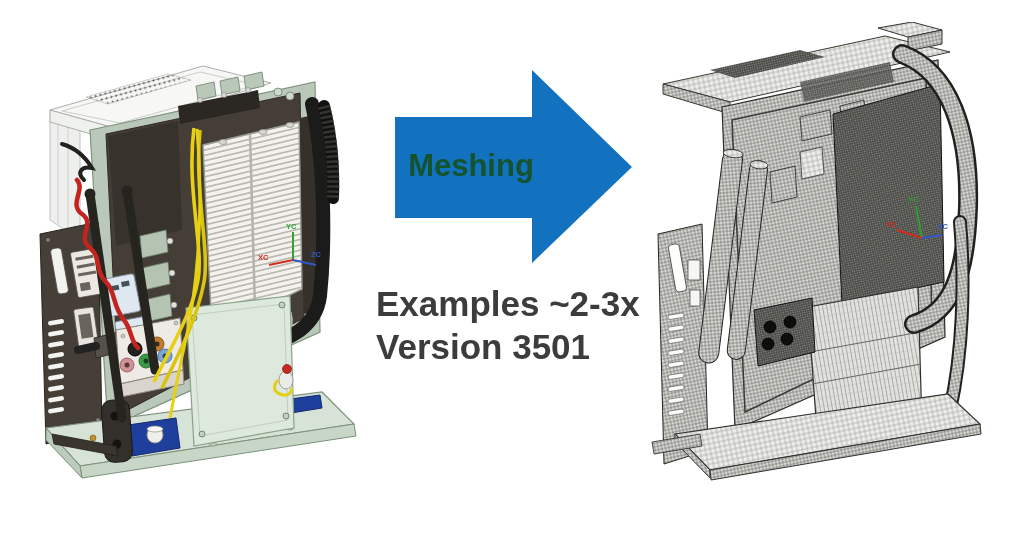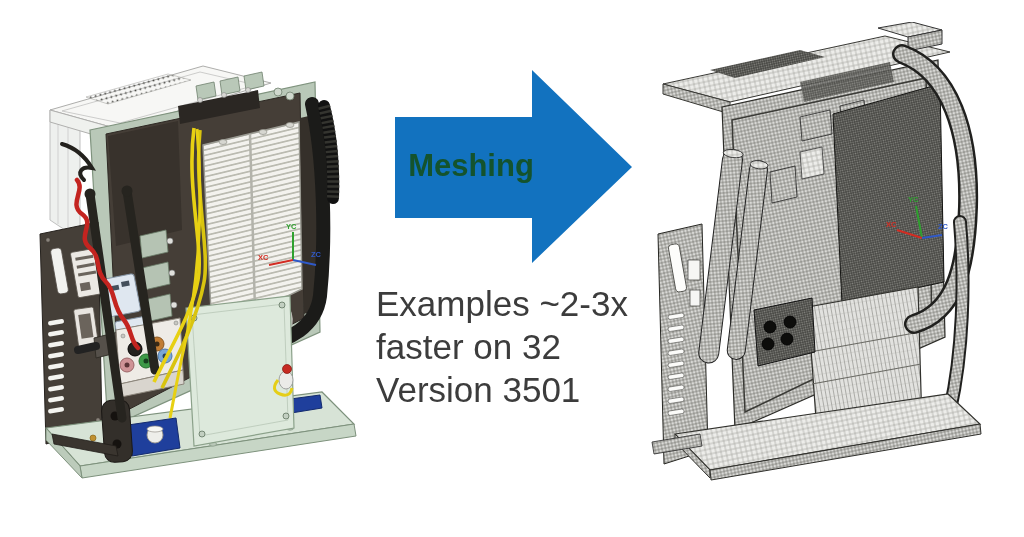--- a/index.html
+++ b/index.html
@@ -7,21 +7,21 @@
        font-family:"Liberation Sans",sans-serif;}
   .slide{position:absolute;inset:0;background:#ffffff;}
   .fig{position:absolute;}
   #fig-left{left:28px;top:8px;width:335px;height:505px;}
   #fig-right{left:650px;top:22px;width:360px;height:470px;}
   #arrow-wrap{position:absolute;left:393px;top:62px;width:245px;height:210px;}
   #arrow-wrap svg{position:absolute;inset:0;}
   #arrow-label{position:absolute;left:10px;top:86px;width:136px;text-align:center;
       font-size:31px;font-weight:bold;color:#14532d;letter-spacing:0px;}
   #caption{position:absolute;left:376px;top:282px;width:300px;
-      font-size:35px;line-height:43px;color:#3c3c3c;font-weight:400;}
+      font-size:35px;line-height:43px;color:#3c3c3c;font-weight:700;}
   .cap-line{white-space:nowrap;}
   text.triad{font-size:7.5px;font-weight:bold;font-family:"Liberation Sans",sans-serif;}
 </style>
 </head>
 <body>
 
 <div class="slide">
 
   <svg id="fig-left" class="fig" viewBox="0 0 335 505">
     <defs>
@@ -221,21 +221,20 @@
 
   <div id="arrow-wrap">
     <svg viewBox="0 0 245 210" width="245" height="210">
       <polygon points="2,55 139,55 139,8 239,105 139,201 139,156 2,156" fill="#1272BF"></polygon>
     </svg>
     <div id="arrow-label">Meshing</div>
   </div>
 
   <div id="caption">
     <div class="cap-line">Examples ~2-3x</div>
-    <div class="cap-line">faster on 32</div>
     <div class="cap-line">Version 3501</div>
   </div>
 
   <svg id="fig-right" class="fig" viewBox="0 0 360 470">
     <defs>
       <pattern id="mg1" width="5" height="5" patternUnits="userSpaceOnUse" patternTransform="rotate(-12)">
         <rect width="5" height="5" fill="#ededea"></rect>
         <rect width="5" height="5" fill="none" stroke="#8c8c86" stroke-width="0.5"></rect>
       </pattern>
       <pattern id="mg2" width="3.5" height="3.5" patternUnits="userSpaceOnUse" patternTransform="rotate(-12)">

